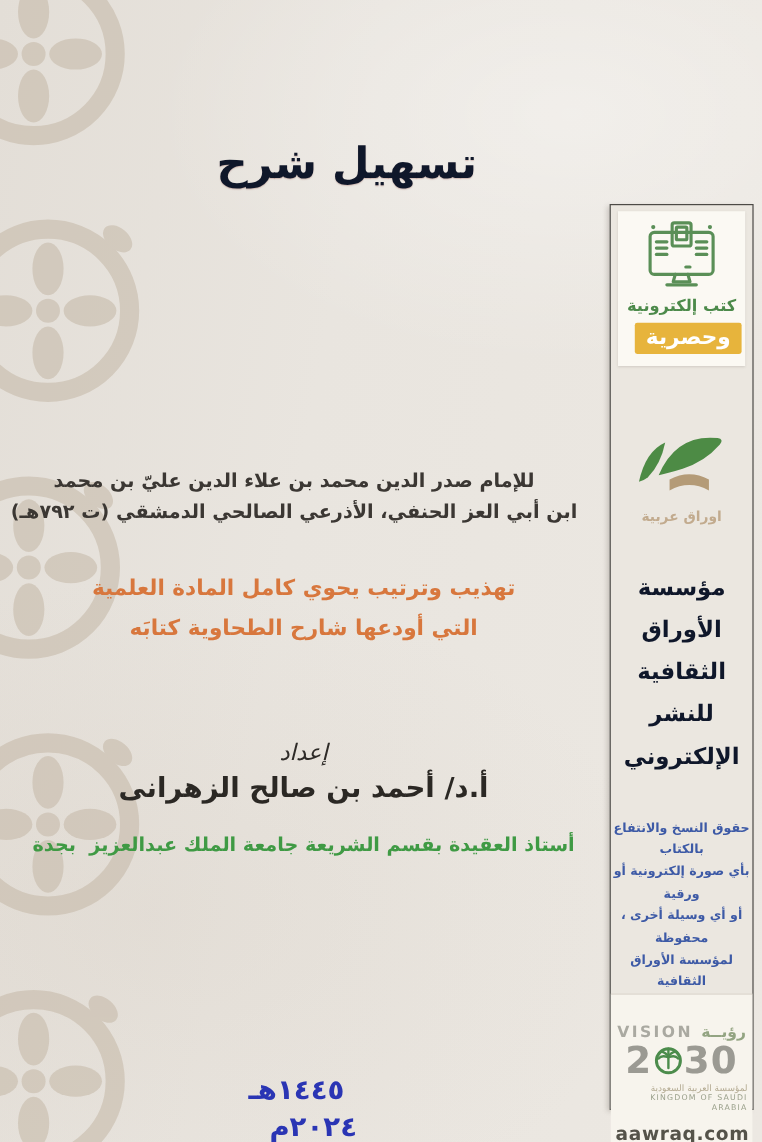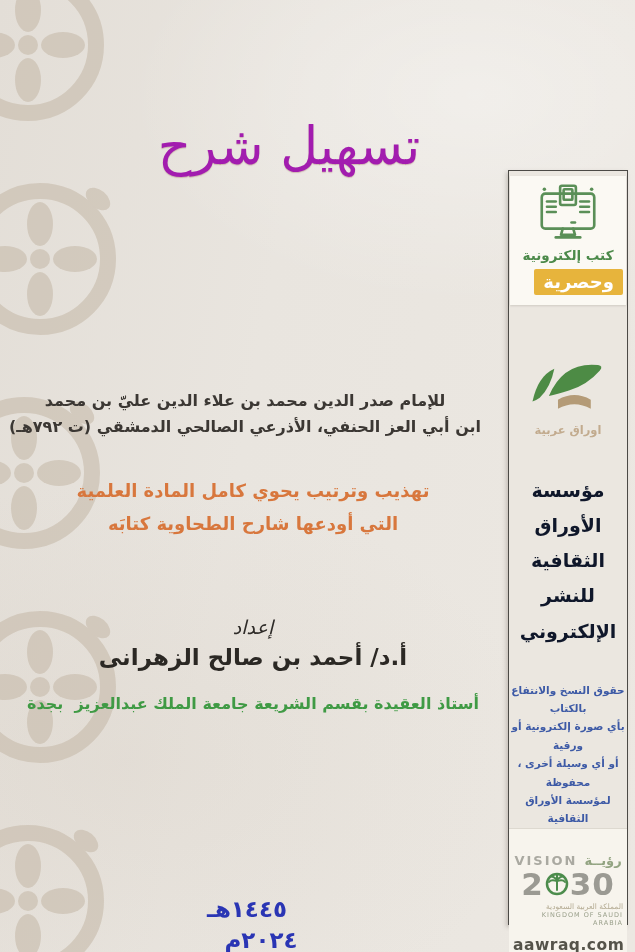--- a/index.html
+++ b/index.html
@@ -16,21 +16,21 @@
 
   
   .ornament { position:absolute; left:-34px; top:-50px; width:170px; height:1060px; opacity:.6; }
 
   
   .main-col { position:absolute; left:0; top:0; width:506px; height:952px; text-align:center; direction:rtl; }
 
   .supertitle {
     position:absolute; top:116px; right:0; left:0;
     transform:translateX(36px);
-    font-size:52px; font-weight:normal; color:#a21caf;
+    font-size:36px; font-weight:bold; color:#0f172a;
     text-shadow:0 1px 1px rgba(120,40,30,.25);
   }
   .main-title {
     position:absolute; top:222px; right:0; left:0;
     font-size:64px; font-weight:bold; color:#245e86;
     text-shadow:0 2px 2px rgba(40,70,100,.2);
     line-height:2.1;
   }
   .author-block {
     position:absolute; top:388px; right:16px; left:0;
@@ -50,21 +50,21 @@
 
   
   .sidebar {
     position:absolute; left:508px; top:170px; width:120px; height:755px;
     background:#ebe7e0; border:1px solid #4c4a46;
     box-shadow:-2px 2px 4px rgba(90,80,70,.25);
     display:flex; flex-direction:column; align-items:center;
     direction:rtl;
   }
   .badge-card {
-    margin-top:5px; width:116px; background:#fbf9f3;
+    margin-top:5px; width:106px; background:#fbf9f3;
     padding:8px 3px 10px; text-align:center;
     box-shadow:0 1px 2px rgba(100,90,80,.2);
   }
   .badge-line1 { font-size:13.5px; font-weight:bold; color:#4c8a4a; margin-top:3px; white-space:nowrap; }
   .badge-pill  {
     display:inline-block; margin:6px auto 0 28px;
     background:#e7b43c; color:#fff; font-size:18px; font-weight:bold;
     padding:2px 9px 3px; border-radius:2px;
   }
   .awraq-logo { margin-top:50px; text-align:center; }
@@ -199,18 +199,18 @@
           <line x1="12" y1="20" x2="12" y2="10"></line>
           <path d="M12 11 Q6 9 4 12"></path>
           <path d="M12 11 Q18 9 20 12"></path>
           <path d="M12 10 Q7 5 5 7"></path>
           <path d="M12 10 Q17 5 19 7"></path>
           <path d="M12 9 Q12 4 12 4"></path>
         </g>
       </svg>
       <span class="year-digit">30</span>
     </div>
-    <div class="country-ar">المملكة العربية السعودية</div>
+    <div class="country-ar">لمؤسسة العربية السعودية</div>
     <div class="country-en">KINGDOM OF SAUDI ARABIA</div>
     <div class="website">aawraq.com</div>
   </div>
 
 </div>
 
 </body></html>

